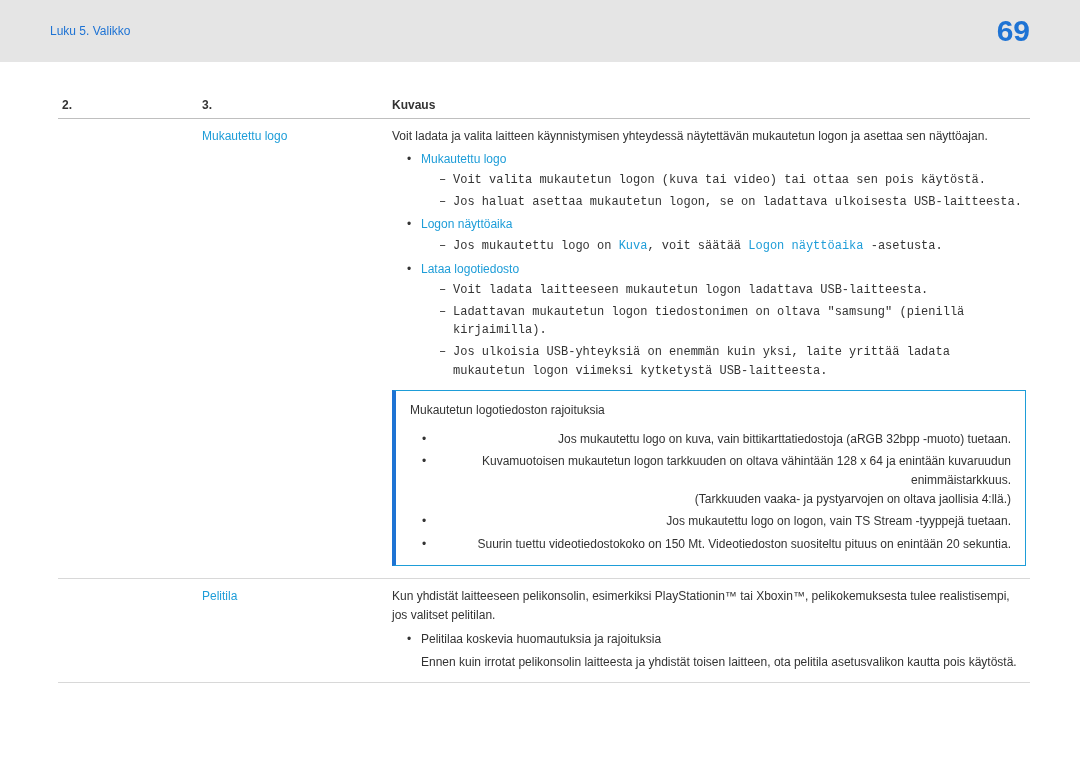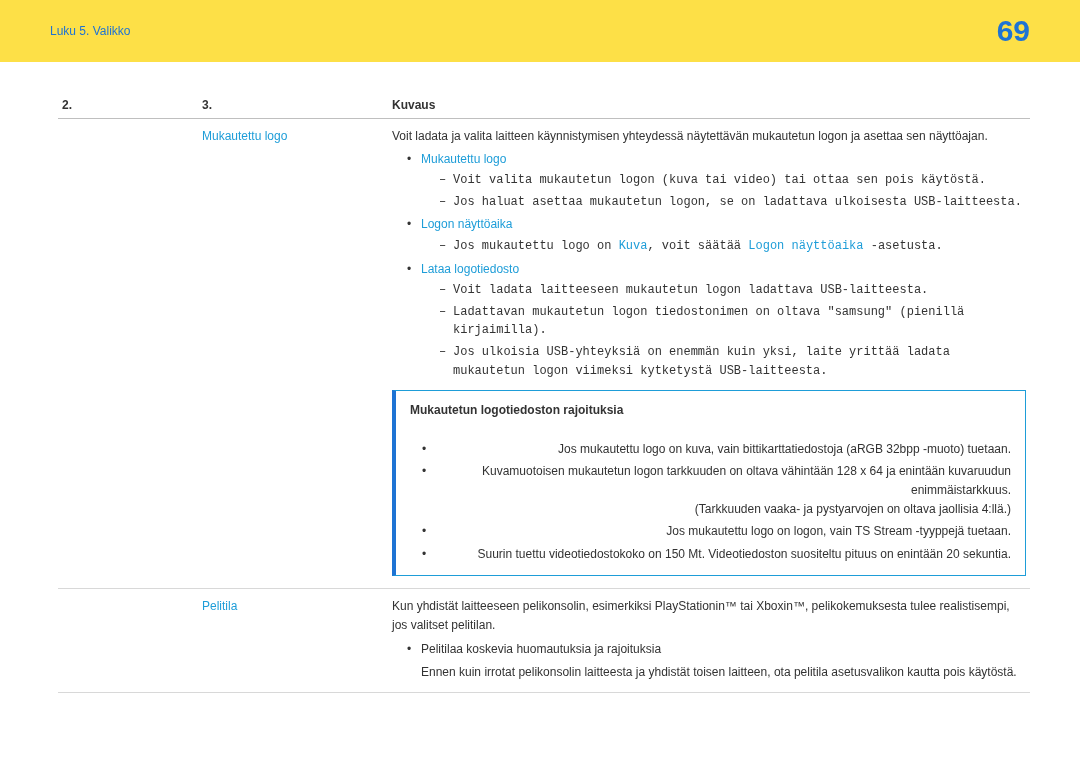--- a/index.html
+++ b/index.html
@@ -6,21 +6,21 @@
   body {
     font-family: -apple-system, BlinkMacSystemFont, "Segoe UI", Arial, sans-serif;
     background: #fff;
     width: 1080px;
     height: 763px;
     overflow: hidden;
     color: #333;
     font-size: 12px;
   }
   .header-bar {
-    background: #fde047;
+    background: #e5e5e5;
     height: 62px;
     display: flex;
     align-items: center;
     justify-content: space-between;
     padding: 0 50px 0 50px;
   }
   .breadcrumb {
     color: #1e73d4;
     font-size: 12px;
   }
@@ -80,21 +80,21 @@
   .sub-list > li::before {
     content: "–"; position: absolute; left: 0; top: 0;
   }
   .info-box {
     border: 1px solid #1e9dd8;
     border-left: 4px solid #1e73d4;
     padding: 10px 14px 12px 14px;
     margin-top: 10px;
     margin-bottom: 2px;
   }
-  .info-box-title { color: #333; margin-bottom: 20px; font-weight: bold; }
+  .info-box-title { color: #333; margin-bottom: 10px; }
   .info-box ul { list-style: none; padding-left: 12px; text-align: right; }
   .info-box ul > li { position: relative; padding-left: 14px; margin-top: 4px; }
   .info-box ul > li::before { content: "•"; position: absolute; left: 0; top: 0; }
   .info-box ul > li > .note { padding-left: 0; display: block; }
   .inline-blue { color: #1e9dd8; }
   .plain-bullets { list-style: none; padding-left: 15px; margin-top: 6px;}
   .plain-bullets > li { position: relative; padding-left: 14px; margin-top: 4px;}
   .plain-bullets > li::before { content: "•"; position: absolute; left: 0; top: 0;}
   .indent-note { padding-left: 29px; display:block; margin-top:4px;}
 </style>

